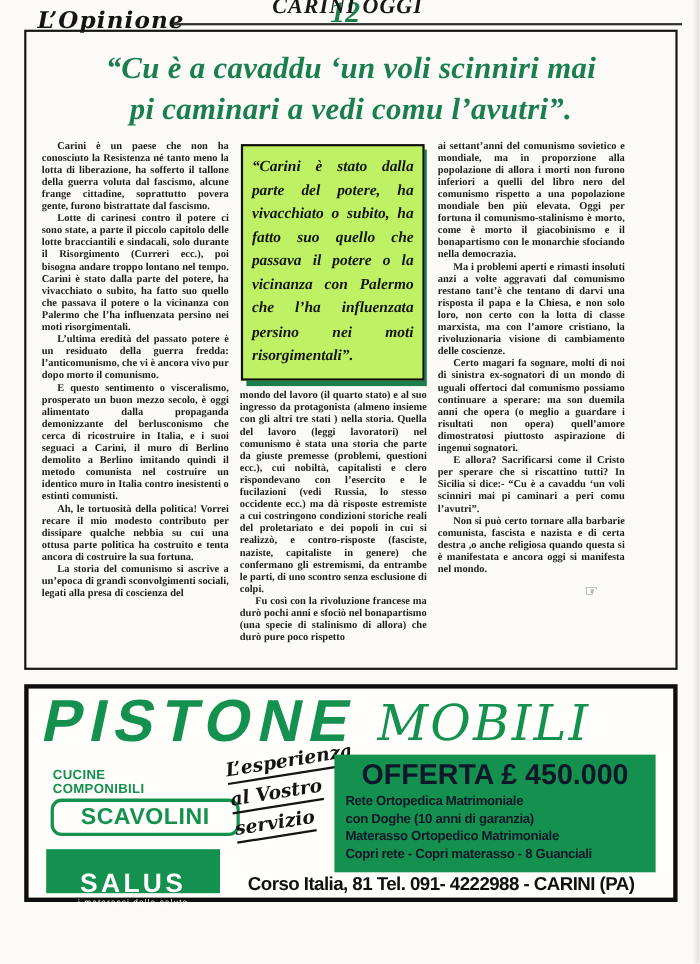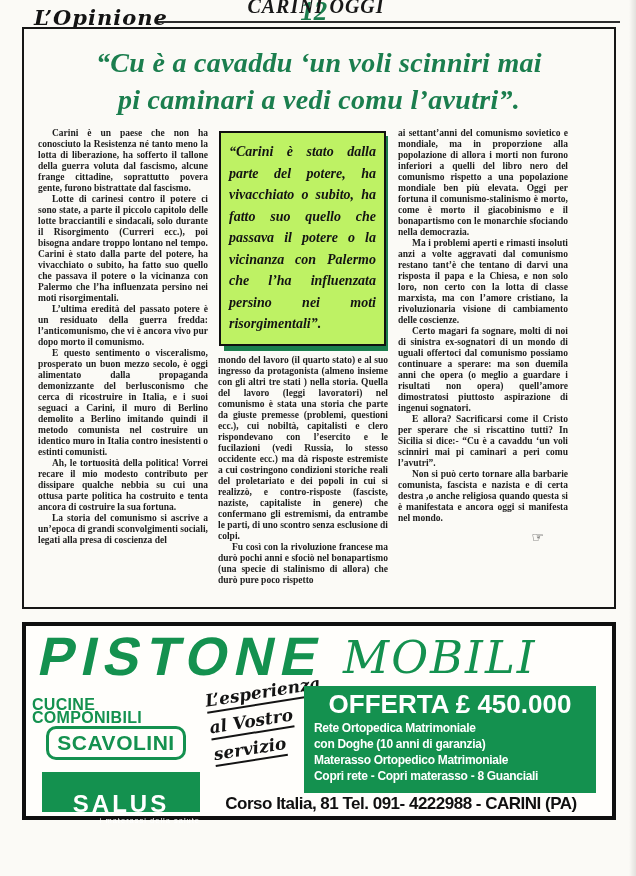--- a/index.html
+++ b/index.html
@@ -65,44 +65,44 @@
   .ad-logo-row{position:absolute;top:0px;left:14px;display:flex;align-items:flex-end;gap:18px;white-space:nowrap;}
   .pistone{
     font-family:"Liberation Sans",sans-serif;font-weight:bold;
     font-size:54px;line-height:60px;letter-spacing:7px;
     color:var(--green-bright);transform:skewX(-12deg);display:inline-block;
   }
   .mobili{
     font-family:"DejaVu Serif",serif;font-style:italic;
     font-size:45px;line-height:56px;letter-spacing:2px;color:var(--green-bright);
   }
-  .cucine{position:absolute;left:6px;top:72px;width:104px;
+  .cucine{position:absolute;left:22px;top:72px;width:104px;
     font-family:"Liberation Sans",sans-serif;font-weight:bold;
-    font-size:16px;line-height:13px;color:var(--green-bright);letter-spacing:0.3px;}
+    font-size:12px;line-height:13px;color:var(--green-bright);letter-spacing:0.3px;}
   .scavolini{
-    position:absolute;left:20px;top:100px;width:140px;
+    position:absolute;left:20px;top:100px;width:172px;
     border:3px solid var(--green-bright);border-radius:10px;
     color:var(--green-bright);text-align:center;padding:2px 2px;
     font-family:"Liberation Sans",sans-serif;font-weight:bold;font-size:21px;letter-spacing:0.5px;
   }
   .salus{
     position:absolute;left:16px;top:146px;width:158px;height:40px;
     background:var(--green-bright);color:#fff;text-align:center;padding-top:20px;
   }
   .salus-name{font-family:"Liberation Sans",sans-serif;font-weight:bold;
     font-size:24px;line-height:24px;letter-spacing:3px;}
-  .salus-tag{font-family:"Liberation Sans",sans-serif;font-size:7.5px;line-height:9px;letter-spacing:1px;text-align:right;}
+  .salus-tag{font-family:"Liberation Sans",sans-serif;font-size:7.5px;line-height:9px;letter-spacing:1px;}
   .tagline{position:absolute;left:178px;top:66px;width:122px;
     transform:rotate(-9deg);transform-origin:left top;}
   .tagline .tl{display:table;margin:0 0 5px 0;padding-bottom:1px;
     font-family:"DejaVu Serif",serif;font-style:italic;font-weight:bold;
     font-size:17px;line-height:19px;color:#141414;border-bottom:2px solid #141414;}
   .offer{
     position:absolute;left:278px;top:60px;width:292px;height:107px;
-    background:var(--green-bright);color:#ffffff;padding:3px 10px;
+    background:var(--green-bright);color:#0f172a;padding:3px 10px;
   }
   .offer-title{font-family:"Liberation Sans",sans-serif;font-weight:bold;
     font-size:26px;line-height:31px;text-align:center;white-space:nowrap;}
   .offer .ol{margin:0;font-family:"Liberation Sans",sans-serif;font-weight:bold;
     font-size:12px;line-height:16px;letter-spacing:-0.3px;white-space:nowrap;}
   .address{
     position:absolute;left:172px;right:8px;top:168px;text-align:center;
     font-family:"Liberation Sans",sans-serif;font-weight:bold;
     font-size:17px;letter-spacing:-0.5px;color:#101010;white-space:nowrap;
   }

